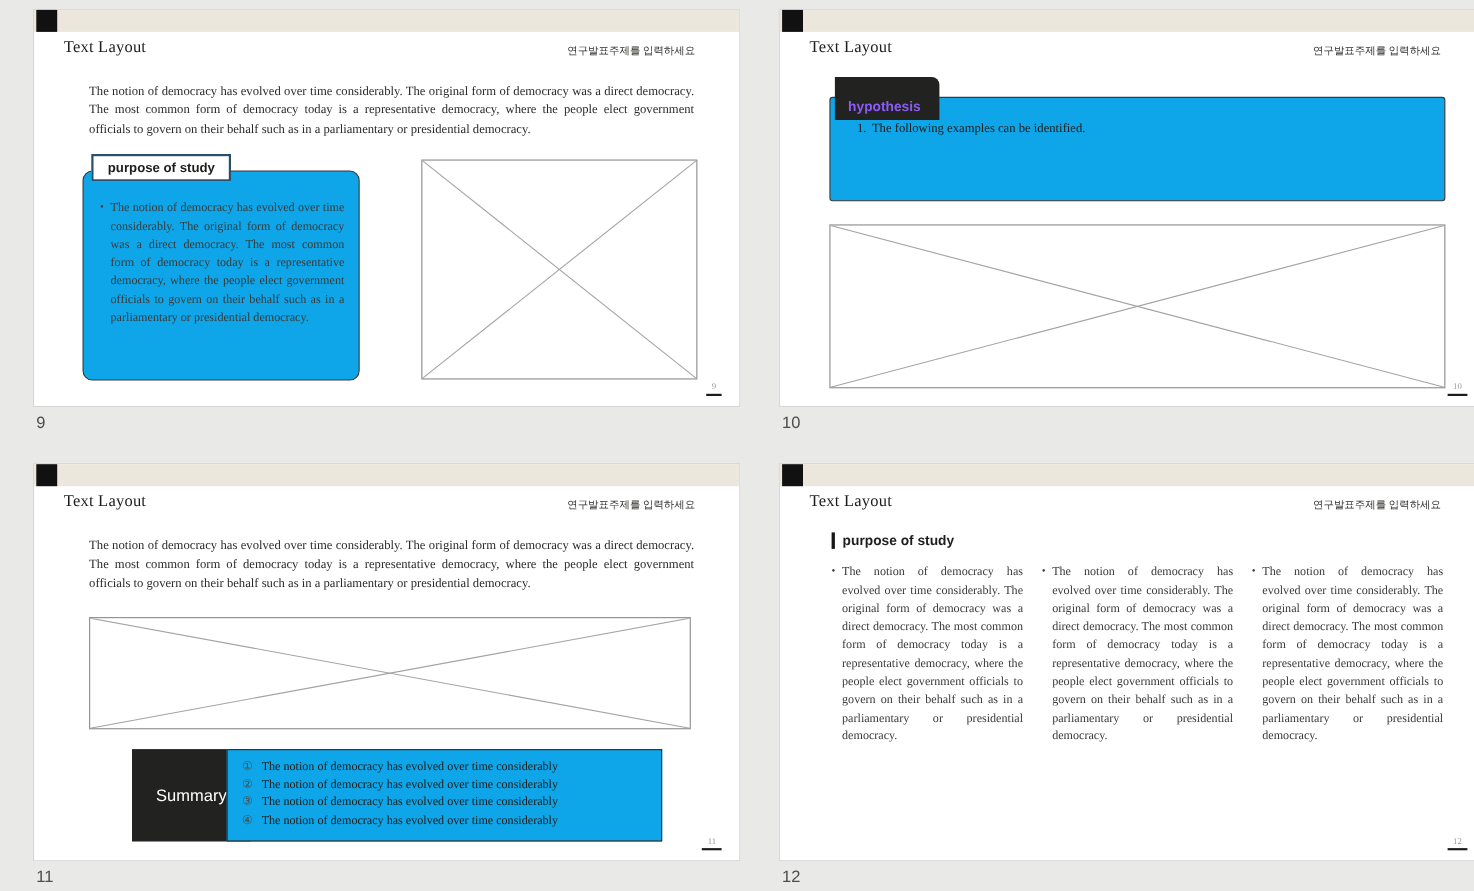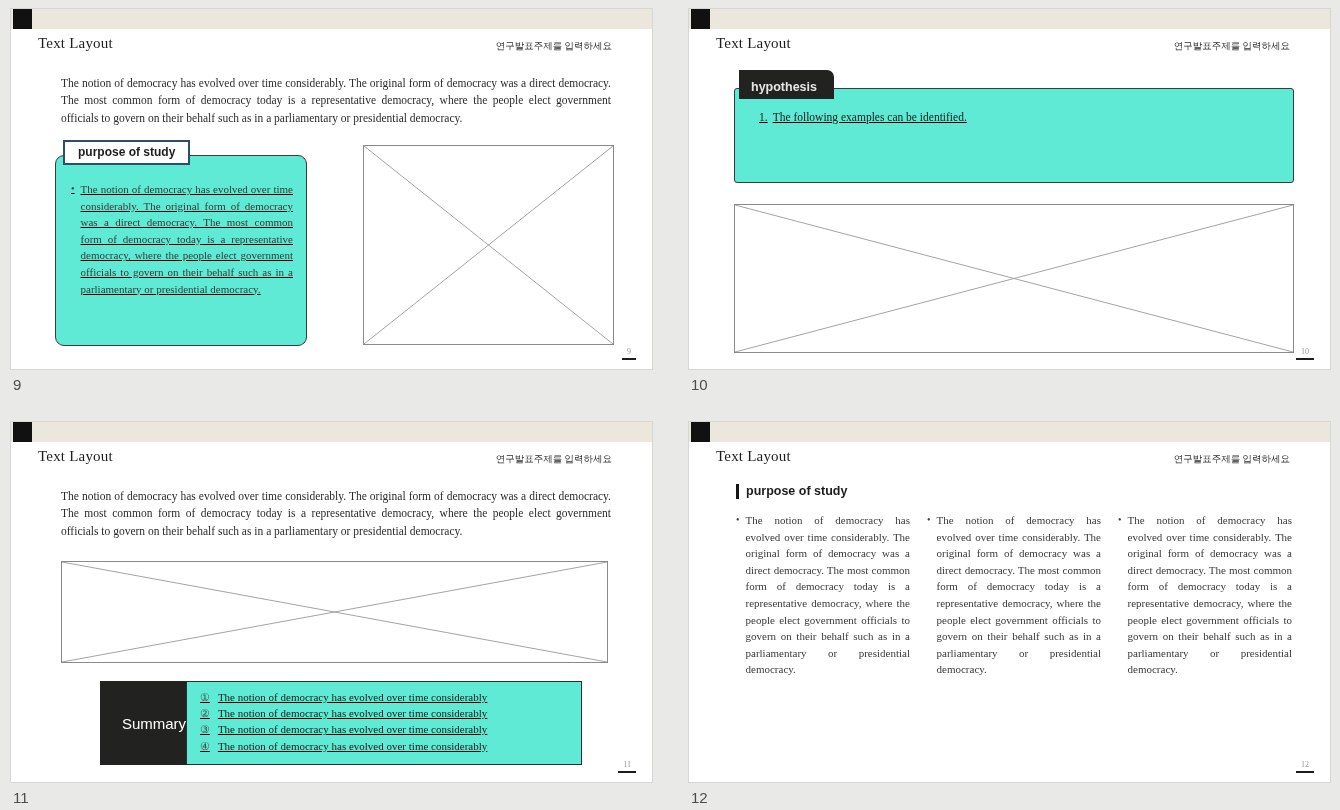--- a/index.html
+++ b/index.html
@@ -2,21 +2,21 @@
 <html><head>
 <meta charset="utf-8">
 <style>
   html,body{margin:0;padding:0;}
   body{
     width:1340px;height:810px;background:#e9e9e8;
     font-family:"Liberation Serif", serif;
     position:relative;overflow:hidden;
     -webkit-font-smoothing:antialiased;
   }
-  .cell{position:absolute;}
+  .cell{position:absolute;margin-left:20px;}
   .slide{
     position:relative;width:643px;height:362px;background:#ffffff;
     border:1px solid #d6d6d5;box-sizing:border-box;
   }
   .thumb-label{
     position:absolute;top:368px;left:3px;
     font-family:"Liberation Sans", sans-serif;font-size:15px;color:#4d4d4d;
   }
   
   .topbar{position:absolute;top:0;left:0;right:0;height:20px;background:#ebe7dc;}
@@ -36,40 +36,40 @@
   .para{
     position:absolute;left:50px;width:550px;top:66px;
     font-size:11.5px;line-height:1.5;color:#2b2b29;
     text-align:justify;
   }
   .placeholder{
     position:absolute;background:#fff;border:1px solid #8a8a8a;box-sizing:border-box;
   }
   .placeholder svg{display:block;width:100%;height:100%;}
   .graybox{
-    position:absolute;background:#5eead4;border:1.5px solid #3a3a38;box-sizing:border-box;text-decoration:underline;
+    position:absolute;background:#0ea5e9;border:1.5px solid #3a3a38;box-sizing:border-box;
   }
   .bullet-row{display:flex;align-items:flex-start;}
   .bullet-glyph{flex:0 0 auto;font-size:10px;line-height:16.5px;padding-right:6px;color:#3a3a38;}
   
   .s9-box{left:44px;top:146px;width:252px;height:191px;border-radius:9px;}
   .s9-box-inner{
     padding:25px 13px 0 15px;font-size:11px;line-height:16.6px;color:#3a3a38;
     text-align:justify;
   }
   .callout-label{
     position:absolute;left:52px;top:131px;z-index:3;background:#ffffff;
     border:2px solid #2a4f6b;padding:3px 13px 4px 13px;
     font-family:"Liberation Sans", sans-serif;font-size:12px;font-weight:600;color:#1d1d1b;
   }
   .s9-placeholder{left:352px;top:136px;width:251px;height:200px;}
   
   .tab-label{
     position:absolute;left:50px;top:61px;z-index:3;background:#222220;
-    color:#e5e5e5;padding:10px 17px 5px 12px;border-radius:0 7px 0 0;
+    color:#8b5cf6;padding:20px 17px 5px 12px;border-radius:0 7px 0 0;
     font-family:"Liberation Sans", sans-serif;font-size:12.5px;font-weight:700;
   }
   .s10-box{left:45px;top:79px;width:560px;height:95px;border-radius:3px;padding:22px 20px 0 24px;}
   .numbered-line{font-size:11.5px;color:#20201e;margin-bottom:9px;}
   .numbered-line .num{padding-right:5px;}
   .s10-placeholder{left:45px;top:195px;width:560px;height:149px;}
   
   .s11-placeholder{left:50px;top:139px;width:547px;height:102px;}
   .summary-black{
     position:absolute;left:89px;top:259px;width:108px;height:84px;background:#222220;

